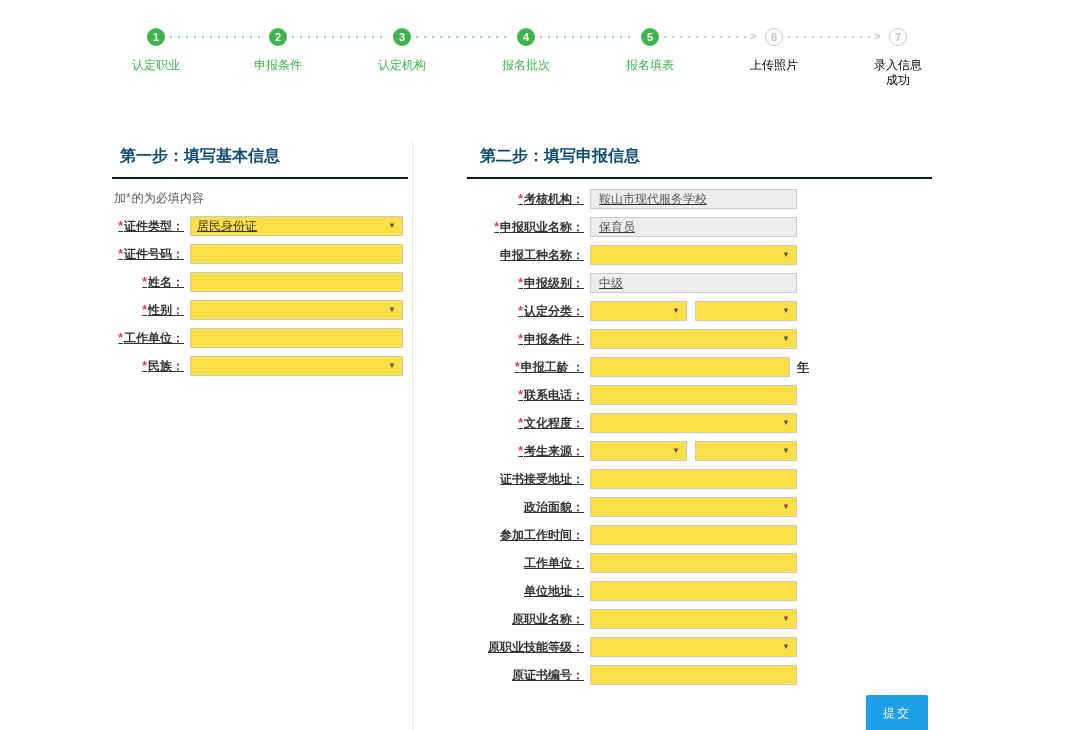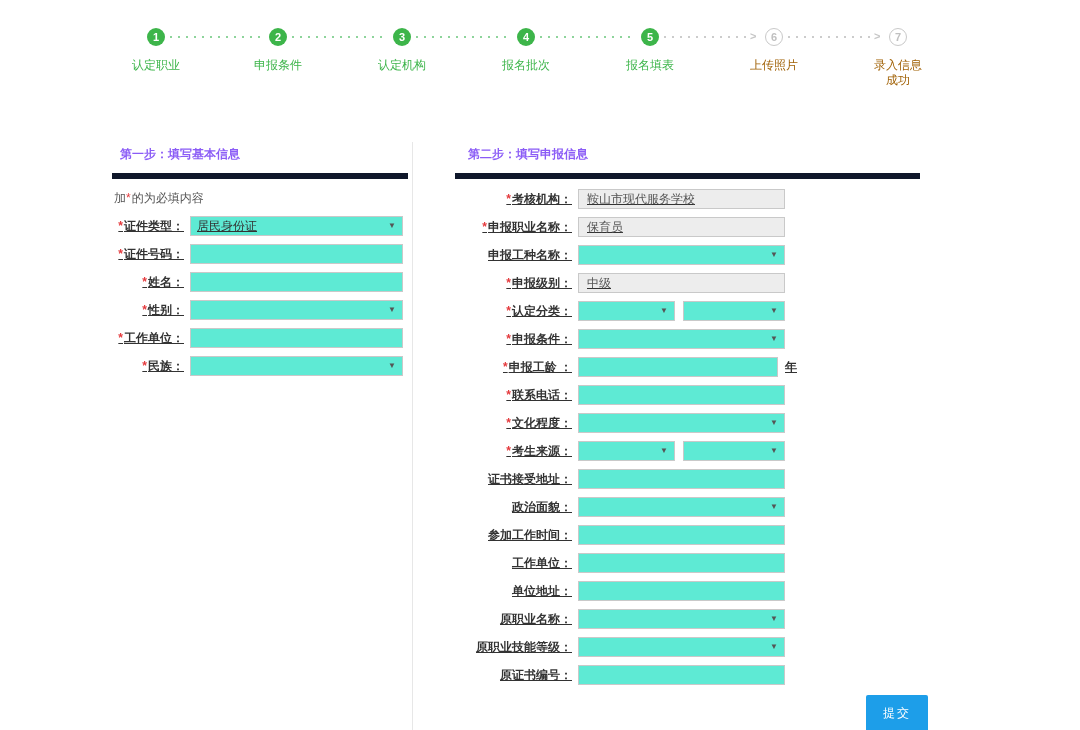--- a/index.html
+++ b/index.html
@@ -8,41 +8,41 @@
     font-family:"Liberation Sans","DejaVu Sans",sans-serif;font-size:12px;color:#333;
   }
   
   .stepper{position:absolute;top:28px;left:0;width:1080px;height:75px;}
   .step{position:absolute;top:0;width:124px;text-align:center;}
   .step-circle{margin:0 auto;border-radius:50%;font-weight:bold;font-size:11px;}
   .step.active .step-circle{width:18px;height:18px;line-height:18px;background:#3db54a;color:#fff;}
   .step.pending .step-circle{width:16px;height:16px;line-height:16px;background:#fff;border:1px solid #c9c9c9;color:#c0c0c0;}
   .step-label{margin-top:12px;font-size:12px;line-height:15px;}
   .step.active .step-label{color:#3db54a;}
-  .step.pending .step-label{color:#a16207;}
+  .step.pending .step-label{color:#000000;}
   .step-label.narrow{max-width:58px;margin-left:auto;margin-right:auto;}
   .connector{position:absolute;top:8px;height:2px;
     background-image:repeating-linear-gradient(to right,#8ed49b 0 2px,transparent 2px 8px);}
   .connector.gray{background-image:repeating-linear-gradient(to right,#cccccc 0 2px,transparent 2px 8px);}
   .conn-arrow{position:absolute;top:2px;font-size:11px;color:#c6c6c6;font-weight:bold;line-height:12px;}
   
   .divider-v{position:absolute;left:412px;top:142px;width:1px;height:588px;background:#e7e7e7;}
   .panel{position:absolute;top:140px;}
   .panel.left{left:112px;width:296px;}
-  .panel.right{left:455px;width:465px;}
-  .panel-title{font-size:12px;font-weight:bold;color:#8b5cf6;padding:6px 0 10px 8px;border-bottom:6px solid #0f172a;}
+  .panel.right{left:467px;width:465px;}
+  .panel-title{font-size:16px;font-weight:bold;color:#0c4a6e;padding:6px 0 10px 8px;border-bottom:2px solid #0f172a;}
   .panel.right .panel-title{padding-left:13px;}
   .required-note{margin:11px 0 9px 2px;color:#555;}
   
   .form-row{display:flex;align-items:center;margin-bottom:8px;text-decoration:underline;}
   .row-label{text-align:right;font-weight:bold;color:#333;white-space:nowrap;flex-shrink:0;padding-right:6px;box-sizing:border-box;}
   .panel.left .row-label{width:78px;}
   .panel.right .row-label{width:123px;}
   .star{color:#e4393c;margin-right:1px;}
-  .input,.select,.readonly{height:20px;box-sizing:border-box;border:1px solid #c9c9c9;background:#5eead4;font-size:12px;color:#333;}
+  .input,.select,.readonly{height:20px;box-sizing:border-box;border:1px solid #c9c9c9;background:#fde047;font-size:12px;color:#333;}
   .input{padding:0 6px;outline:none;font-family:inherit;}
   .select{position:relative;line-height:18px;padding:0 18px 0 6px;}
   .readonly{background:#ededed;line-height:18px;padding:0 8px;color:#555;}
   .caret{position:absolute;right:6px;top:5px;font-size:8px;color:#555;line-height:8px;}
   .w-left{width:213px;}
   .w-right{width:207px;}
   .w-half1{width:97px;margin-right:8px;}
   .w-half2{width:102px;}
   .w-years{width:200px;}
   .suffix{margin-left:7px;color:#333;font-weight:bold;}

